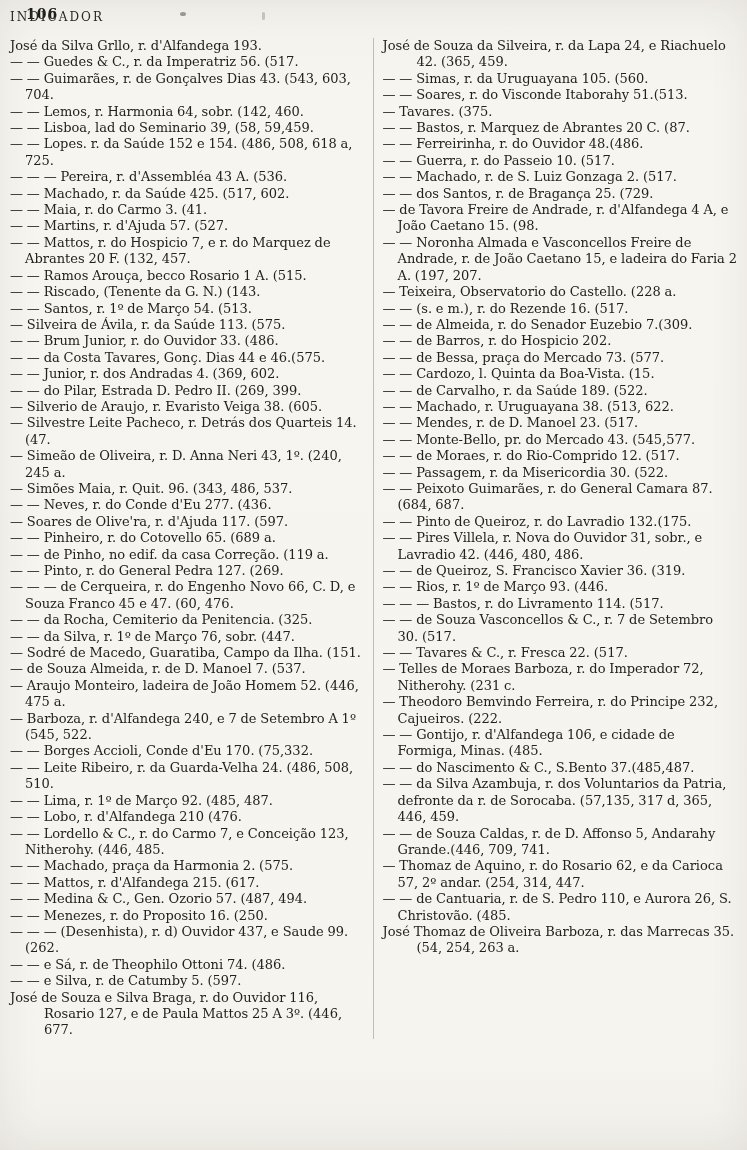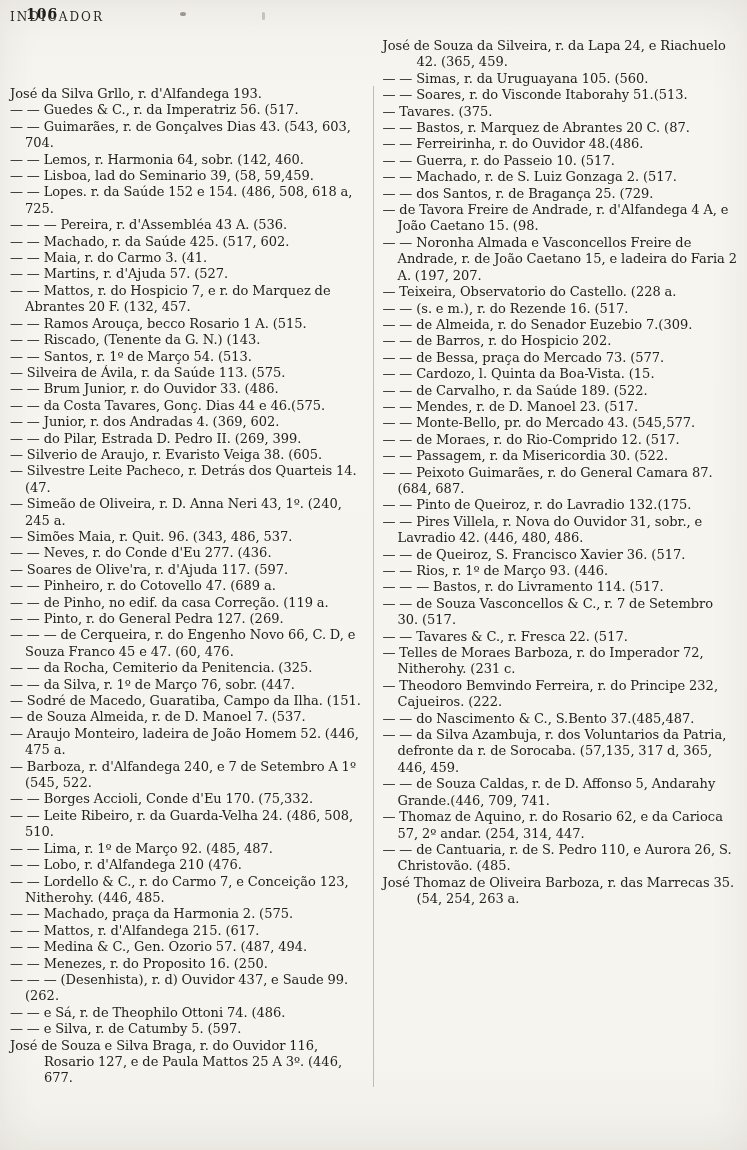--- a/index.html
+++ b/index.html
@@ -56,21 +56,20 @@
     display: flex;
     margin-top: 4px;
   }
   .column {
     box-sizing: border-box;
     width: 50%;
   }
   .column.left {
     padding-right: 7px;
     border-right: 1px solid rgba(90,85,72,0.35);
-    margin-top: 48px;
   }
   .column.right {
     padding-left: 9px;
   }
   .entry {
     margin: 0;
     font-size: 13px;
     line-height: 16.4px;
     padding-left: 15px;
     text-indent: -15px;
@@ -111,21 +110,21 @@
         <p class="entry">— — Brum Junior, r. do Ouvidor 33. (486.</p>
         <p class="entry">— — da Costa Tavares, Gonç. Dias 44 e 46.(575.</p>
         <p class="entry">— — Junior, r. dos Andradas 4. (369, 602.</p>
         <p class="entry">— — do Pilar, Estrada D. Pedro II. (269, 399.</p>
         <p class="entry">— Silverio de Araujo, r. Evaristo Veiga 38. (605.</p>
         <p class="entry">— Silvestre Leite Pacheco, r. Detrás dos Quarteis 14. (47.</p>
         <p class="entry">— Simeão de Oliveira, r. D. Anna Neri 43, 1º. (240, 245 a.</p>
         <p class="entry">— Simões Maia, r. Quit. 96. (343, 486, 537.</p>
         <p class="entry">— — Neves, r. do Conde d'Eu 277. (436.</p>
         <p class="entry">— Soares de Olive'ra, r. d'Ajuda 117. (597.</p>
-        <p class="entry">— — Pinheiro, r. do Cotovello 47. (689 a.</p>
+        <p class="entry">— — Pinheiro, r. do Cotovello 65. (689 a.</p>
         <p class="entry">— — de Pinho, no edif. da casa Correção. (119 a.</p>
         <p class="entry">— — Pinto, r. do General Pedra 127. (269.</p>
         <p class="entry">— — — de Cerqueira, r. do Engenho Novo 66, C. D, e Souza Franco 45 e 47. (60, 476.</p>
         <p class="entry">— — da Rocha, Cemiterio da Penitencia. (325.</p>
         <p class="entry">— — da Silva, r. 1º de Março 76, sobr. (447.</p>
         <p class="entry">— Sodré de Macedo, Guaratiba, Campo da Ilha. (151.</p>
         <p class="entry">— de Souza Almeida, r. de D. Manoel 7. (537.</p>
         <p class="entry">— Araujo Monteiro, ladeira de João Homem 52. (446, 475 a.</p>
         <p class="entry">— Barboza, r. d'Alfandega 240, e 7 de Setembro A 1º (545, 522.</p>
         <p class="entry">— — Borges Accioli, Conde d'Eu 170. (75,332.</p>
@@ -154,34 +153,36 @@
         <p class="entry">— — dos Santos, r. de Bragança 25. (729.</p>
         <p class="entry">— de Tavora Freire de Andrade, r. d'Alfandega 4 A, e João Caetano 15. (98.</p>
         <p class="entry">— — Noronha Almada e Vasconcellos Freire de Andrade, r. de João Caetano 15, e ladeira do Faria 2 A. (197, 207.</p>
         <p class="entry">— Teixeira, Observatorio do Castello. (228 a.</p>
         <p class="entry">— — (s. e m.), r. do Rezende 16. (517.</p>
         <p class="entry">— — de Almeida, r. do Senador Euzebio 7.(309.</p>
         <p class="entry">— — de Barros, r. do Hospicio 202.</p>
         <p class="entry">— — de Bessa, praça do Mercado 73. (577.</p>
         <p class="entry">— — Cardozo, l. Quinta da Boa-Vista. (15.</p>
         <p class="entry">— — de Carvalho, r. da Saúde 189. (522.</p>
+        <p class="entry">— — Machado, r. Uruguayana 38. (513, 622.</p>
         <p class="entry">— — Mendes, r. de D. Manoel 23. (517.</p>
         <p class="entry">— — Monte-Bello, pr. do Mercado 43. (545,577.</p>
         <p class="entry">— — de Moraes, r. do Rio-Comprido 12. (517.</p>
         <p class="entry">— — Passagem, r. da Misericordia 30. (522.</p>
         <p class="entry">— — Peixoto Guimarães, r. do General Camara 87. (684, 687.</p>
         <p class="entry">— — Pinto de Queiroz, r. do Lavradio 132.(175.</p>
         <p class="entry">— — Pires Villela, r. Nova do Ouvidor 31, sobr., e Lavradio 42. (446, 480, 486.</p>
-        <p class="entry">— — de Queiroz, S. Francisco Xavier 36. (517.</p>
+        <p class="entry">— — de Queiroz, S. Francisco Xavier 36. (319.</p>
         <p class="entry">— — Rios, r. 1º de Março 93. (446.</p>
         <p class="entry">— — — Bastos, r. do Livramento 114. (517.</p>
         <p class="entry">— — de Souza Vasconcellos &amp; C., r. 7 de Setembro 30. (517.</p>
         <p class="entry">— — Tavares &amp; C., r. Fresca 22. (517.</p>
         <p class="entry">— Telles de Moraes Barboza, r. do Imperador 72, Nitherohy. (231 c.</p>
         <p class="entry">— Theodoro Bemvindo Ferreira, r. do Principe 232, Cajueiros. (222.</p>
+        <p class="entry">— — Gontijo, r. d'Alfandega 106, e cidade de Formiga, Minas. (485.</p>
         <p class="entry">— — do Nascimento &amp; C., S.Bento 37.(485,487.</p>
         <p class="entry">— — da Silva Azambuja, r. dos Voluntarios da Patria, defronte da r. de Sorocaba. (57,135, 317 d, 365, 446, 459.</p>
         <p class="entry">— — de Souza Caldas, r. de D. Affonso 5, Andarahy Grande.(446, 709, 741.</p>
         <p class="entry">— Thomaz de Aquino, r. do Rosario 62, e da Carioca 57, 2º andar. (254, 314, 447.</p>
         <p class="entry">— — de Cantuaria, r. de S. Pedro 110, e Aurora 26, S. Christovão. (485.</p>
         <p class="entry primary">José Thomaz de Oliveira Barboza, r. das Marrecas 35. (54, 254, 263 a.</p>
       </div>
   </div>
 </div>
 

